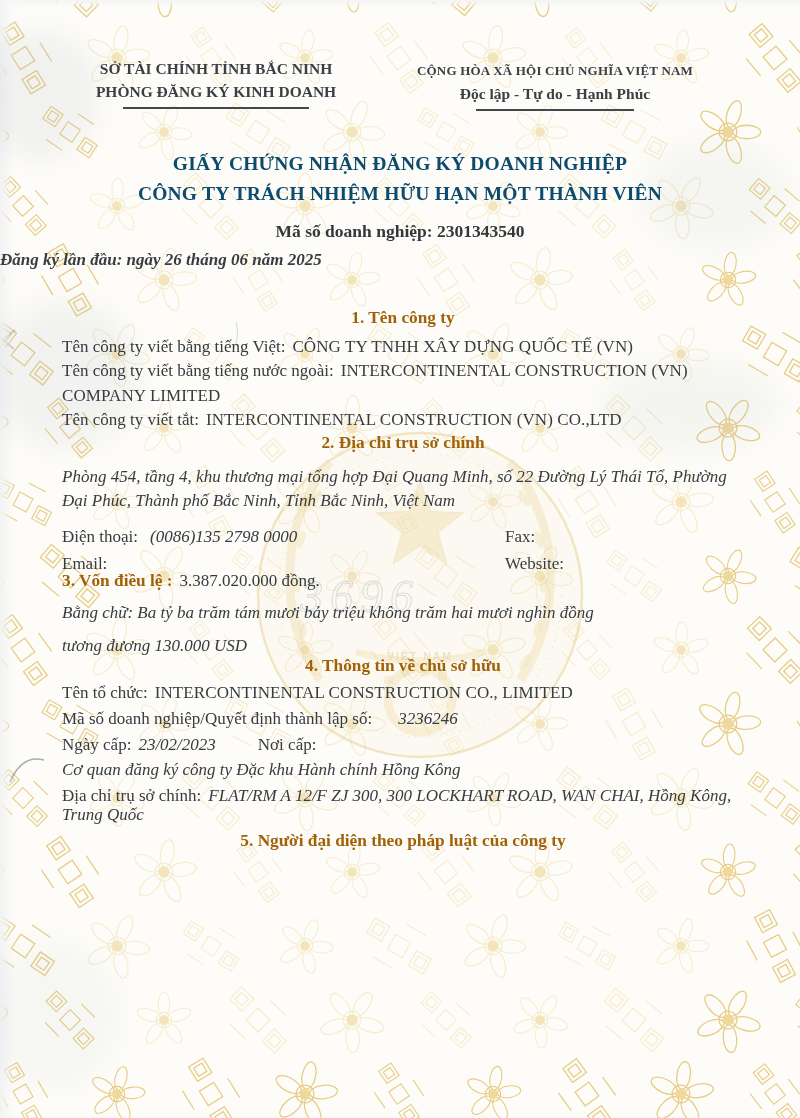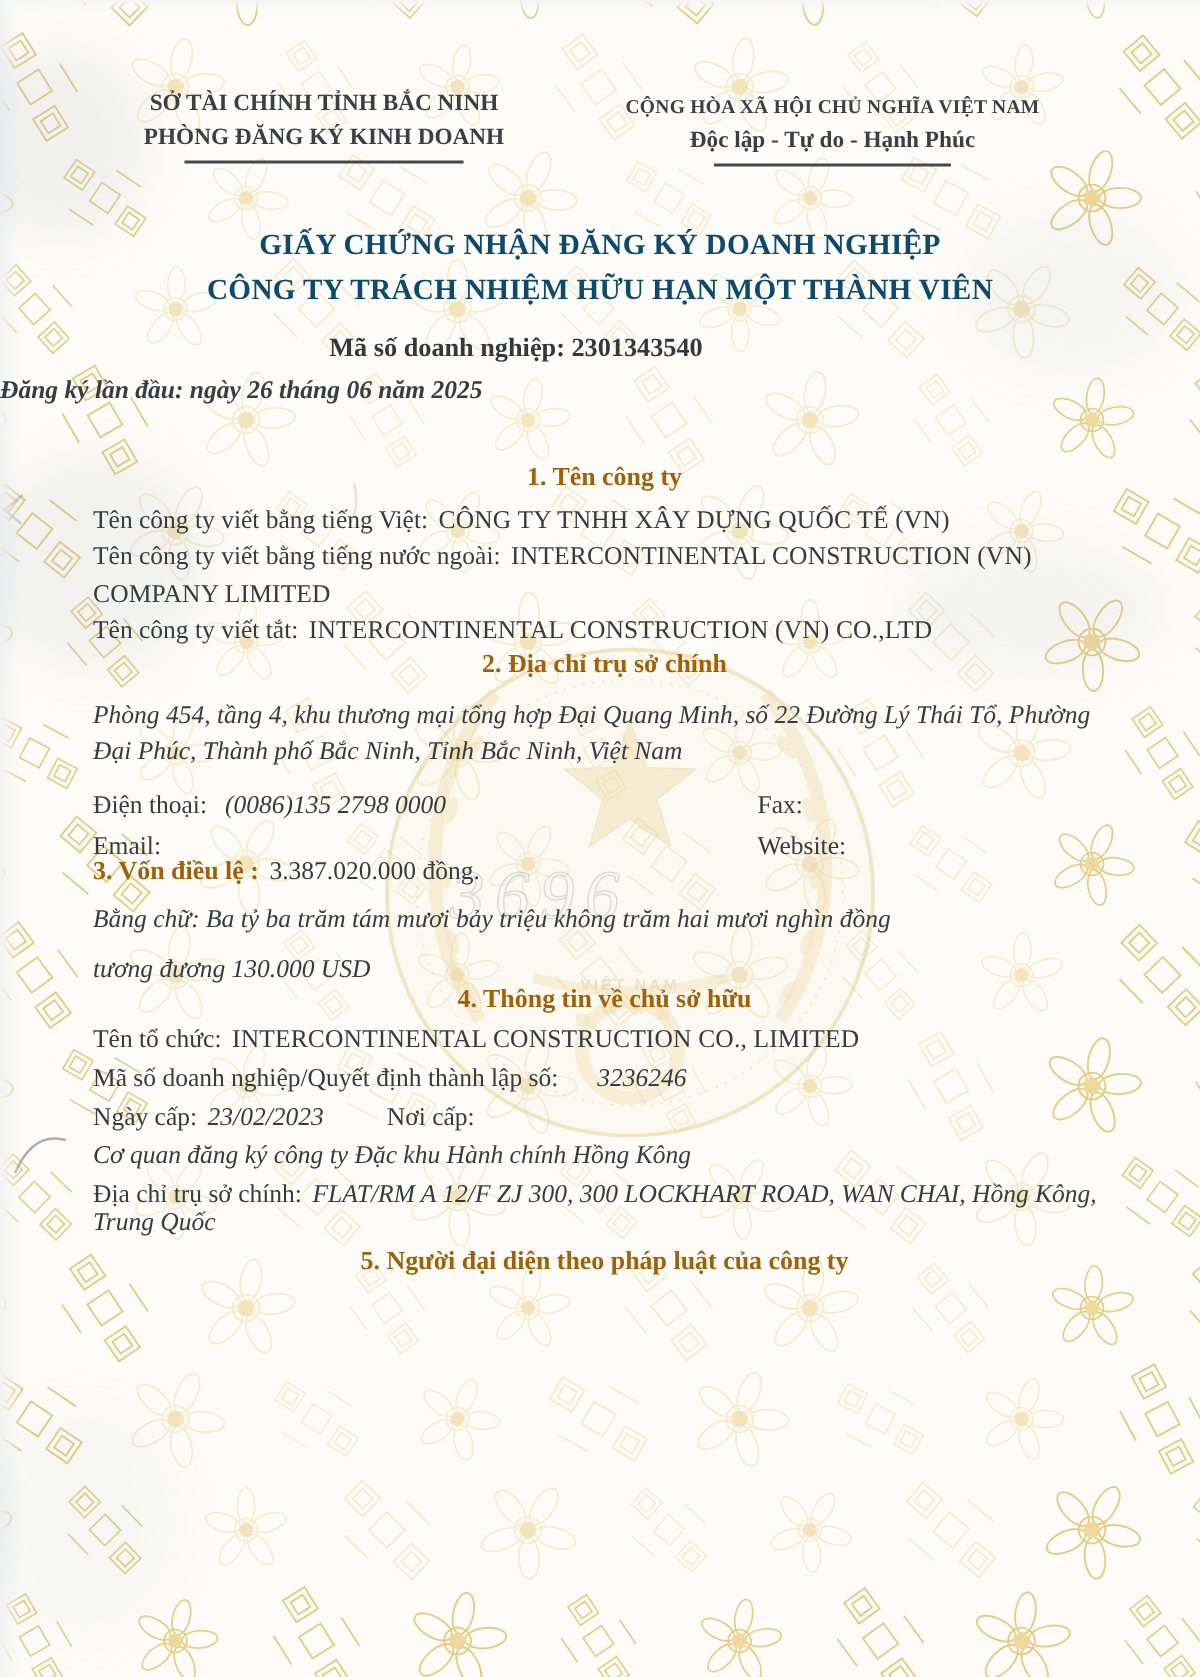--- a/index.html
+++ b/index.html
@@ -30,21 +30,21 @@
   .hdr-right{top:59px;left:370px;width:370px;line-height:23px;}
   .hdr-right .l1{font-size:13px;letter-spacing:0.2px;}
   .hdr-right .l2{font-size:15.5px;}
   .rule{height:2px;background:#43484d;margin:4px auto 0;}
   .rule-left{width:186px;}
   .rule-right{width:158px;}
 
   
   .title{position:absolute;top:149px;left:0;width:800px;text-align:center;
     font-weight:bold;font-size:19.5px;line-height:30px;color:#0c4a6e;letter-spacing:0.2px;}
-  .taxcode{position:absolute;top:221px;left:0;width:688px;text-align:center;
+  .taxcode{position:absolute;top:221px;left:0;width:800px;text-align:center;
     font-weight:bold;font-size:17.5px;color:#33383d;}
   .regline{position:absolute;top:250px;left:0;width:800px;text-align:left;
     font-weight:bold;font-style:italic;font-size:17px;color:#383d42;}
 
   
   .sec{position:absolute;left:62px;width:682px;font-size:17px;line-height:24.5px;}
   .sec p{margin:0;}
   .h{font-weight:bold;font-size:17.3px;color:#a16207;text-align:center;}
   .it{font-style:italic;}
   .caps{letter-spacing:0.1px;}

